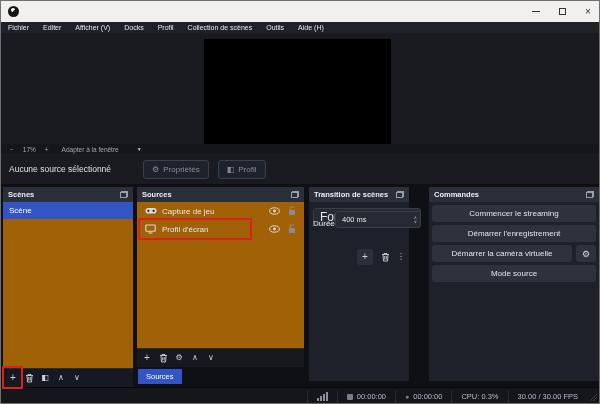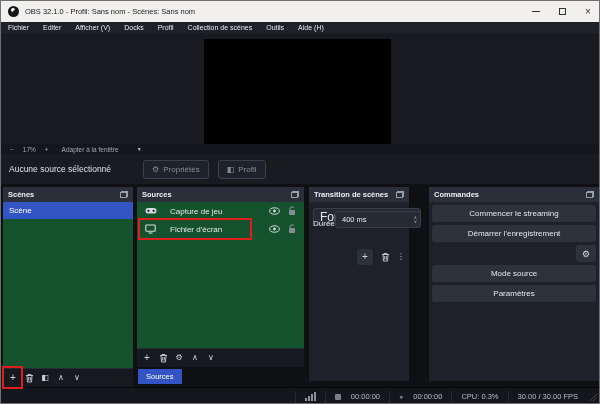--- a/index.html
+++ b/index.html
@@ -42,37 +42,37 @@
   .contextrow { left:0; top:153px; width:600px; height:30px; background:#191b21; display:flex; align-items:center; }
   .ctx-msg { font-size:8.5px; color:#dde0e5; margin-left:8px; }
   .ctx-btn { height:19px; border:1px solid #3a3f49; border-radius:3px; background:#1e222a;
              display:flex; align-items:center; padding:0 8px; color:#868c96; font-size:8px; gap:4px; }
   .ctx-btn.prop { margin-left:32px; }
   .ctx-btn.filt { margin-left:9px; }
   .ctx-icon { font-size:8px; color:#868c96; font-family:"DejaVu Sans", sans-serif; }
 
   
   .dockarea { left:0; top:183px; width:600px; height:203px; background:#0e1014; }
-  .panel { position:absolute; background:#14532d; }
+  .panel { position:absolute; background:#a16207; }
   .panel-header { height:15px; background:#2b2f39; display:flex; align-items:center; padding:0 5px; }
   .panel-title { font-size:7.5px; font-weight:bold; color:#eceef2; }
   .dock-icon { margin-left:auto; width:8px; height:7px; position:relative; }
   .dock-icon::before { content:""; position:absolute; right:0; top:0; width:5px; height:4px; border:1px solid #9aa0aa; }
   .dock-icon::after { content:""; position:absolute; left:0; bottom:0; width:5px; height:4px; border:1px solid #9aa0aa; background:#2b2f39; }
 
   .panel-scenes { left:2px; top:3px; width:130px; height:200px; }
   .scene-item { height:17px; background:#3254c4; color:#fff; font-size:8px; display:flex; align-items:center; padding-left:6px; }
   .panel-toolbar { position:absolute; left:0; bottom:0; width:100%; height:19px; border-top:1px solid #272b33;
                    display:flex; align-items:center; background:#171921; }
   .tb-icon { color:#ccd1d9; font-size:10px; line-height:1; display:flex; align-items:center; justify-content:center; width:16px; }
   .tb-icon.small { font-size:8px; }
   .tb-icon svg { display:block; }
 
   .panel-sources { left:136px; top:3px; width:167px; height:180px; }
-  .source-row { height:18px; display:flex; align-items:center; padding:0 8px; gap:8px; }
+  .source-row { height:18px; display:flex; align-items:center; padding:0 8px; gap:0; }
   .source-row .src-icon { width:13px; display:flex; align-items:center; }
   .source-label { font-size:8px; color:#e4e7eb; margin-left:4px; }
   .row-right { margin-left:auto; display:flex; align-items:center; gap:8px; }
 
   .panel-transitions { left:308px; top:3px; width:100px; height:194px; background:#1e212a; }
   .combo { position:absolute; left:4px; top:21px; width:108px; height:17px; background:#262a33;
            border:1px solid #383d48; border-radius:3px; display:flex; align-items:center; }
   .combo-text { font-size:12px; color:#e4e7eb; margin-left:6px; }
   .combo-caret { margin-left:auto; margin-right:5px; font-size:5px; color:#c3c8d0; }
   .duree-row { position:absolute; left:4px; top:24px; width:108px; height:17px; display:flex; align-items:flex-end; }
@@ -97,42 +97,41 @@
   
   .dock-tabs { left:137px; top:368px; display:flex; gap:3px; }
   .dock-tab { height:15px; display:flex; align-items:center; padding:0 8px; font-size:7.5px; }
   .dock-tab.active { background:#3254c4; color:#fff; }
   .dock-tab.inactive { background:#23262e; color:#dbdfe5; }
 
   
   .statusbar { left:0; top:386px; width:600px; height:18px; background:#14161b; border-top:1px solid #060709;
                display:flex; align-items:center; justify-content:flex-end; padding-right:14px; }
   .sb-group { display:flex; align-items:center; height:12px; padding:0 9px; border-left:1px solid #262a31;
-              font-size:7.5px; color:#b9bec6; gap:10px; }
+              font-size:7.5px; color:#b9bec6; gap:4px; }
   .sb-group.first { border-left:1px solid #262a31; }
   .signal-bars { display:flex; align-items:flex-end; gap:1px; }
   .signal-bars i { display:block; width:2px; background:#8a9099; }
   .sb-stream-icon { width:6px; height:6px; border-radius:1px; background:#787e88; }
   .sb-rec-icon { font-size:7px; color:#787e88; line-height:1; }
   .grip { position:absolute; right:2px; bottom:2px; width:9px; height:9px; }
   .grip::before { content:""; position:absolute; right:0; bottom:0; width:9px; height:9px;
     background:
       linear-gradient(135deg, transparent 0 58%, #3c414b 58% 64%, transparent 64% 76%, #3c414b 76% 82%, transparent 82%); }
 
   
   .annotation { position:absolute; border:2.5px solid #df1f1c; z-index:50; background:transparent; }
   .anno-source { left:137px; top:217px; width:114px; height:22px; }
   .anno-addscene { left:1px; top:365px; width:21px; height:23px; }
 </style>
 </head>
 <body>
 
 <div class="abs titlebar">
   <div class="obs-logo"></div>
-  <div class="titlebar-text">OBS 32.1.0 - Profil: Sans nom - Scènes: Sans nom</div>
   <div class="win-controls">
     <div class="win-btn">
         <span class="min-glyph"></span>
       </div>
     <div class="win-btn">
         <span class="max-glyph"></span>
       </div>
     <div class="win-btn">
         <span class="close-glyph">×</span>
       </div>
@@ -219,21 +218,21 @@
           </svg>
       </span>
     </div>
     <div class="source-row">
       <span class="src-icon">
         <svg width="11" height="10" viewBox="0 0 11 10">
             <rect x="0.8" y="1" width="9.4" height="6.2" rx="0.8" fill="none" stroke="#d6dae0" stroke-width="1.1"></rect>
             <path d="M3.5 9h4" stroke="#d6dae0" stroke-width="1.1"></path>
           </svg>
       </span>
-      <span class="source-label">Fichier d'écran</span>
+      <span class="source-label">Profil d'écran</span>
       <span class="row-right">
         <svg width="11" height="8" viewBox="0 0 11 8">
             <ellipse cx="5.5" cy="4" rx="4.8" ry="3.2" fill="none" stroke="#d6dae0" stroke-width="1"></ellipse>
             <circle cx="5.5" cy="4" r="1.4" fill="#d6dae0"></circle>
           </svg>
         <svg width="8" height="10" viewBox="0 0 8 10">
             <path d="M2 4V2.8a2 2 0 0 1 3.6-1.2" fill="none" stroke="#878d96" stroke-width="1.1"></path>
             <rect x="1" y="4" width="6" height="5" rx="0.8" fill="#878d96"></rect>
           </svg>
       </span>
@@ -281,25 +280,25 @@
     </div>
   </div>
 
   <div class="panel panel-commands">
     <div class="panel-header">
       <span class="panel-title">Commandes</span>
       <span class="dock-icon"></span>
     </div>
     <div class="cmd-btn cmd-1">Commencer le streaming</div>
     <div class="cmd-btn cmd-2">Démarrer l'enregistrement</div>
+    <div class="cmd-btn cmd-3">Démarrer la caméra virtuelle</div>
     <div class="cmd-gear">
         <span>⚙</span>
       </div>
     <div class="cmd-btn cmd-4">Mode source</div>
-    <div class="cmd-btn cmd-5">Paramètres</div>
   </div>
 </div>
 
 <div class="abs dock-tabs">
   <div class="dock-tab active">Sources</div>
 </div>
 
 <div class="abs statusbar">
   <div class="sb-group first">
     <span class="signal-bars">

